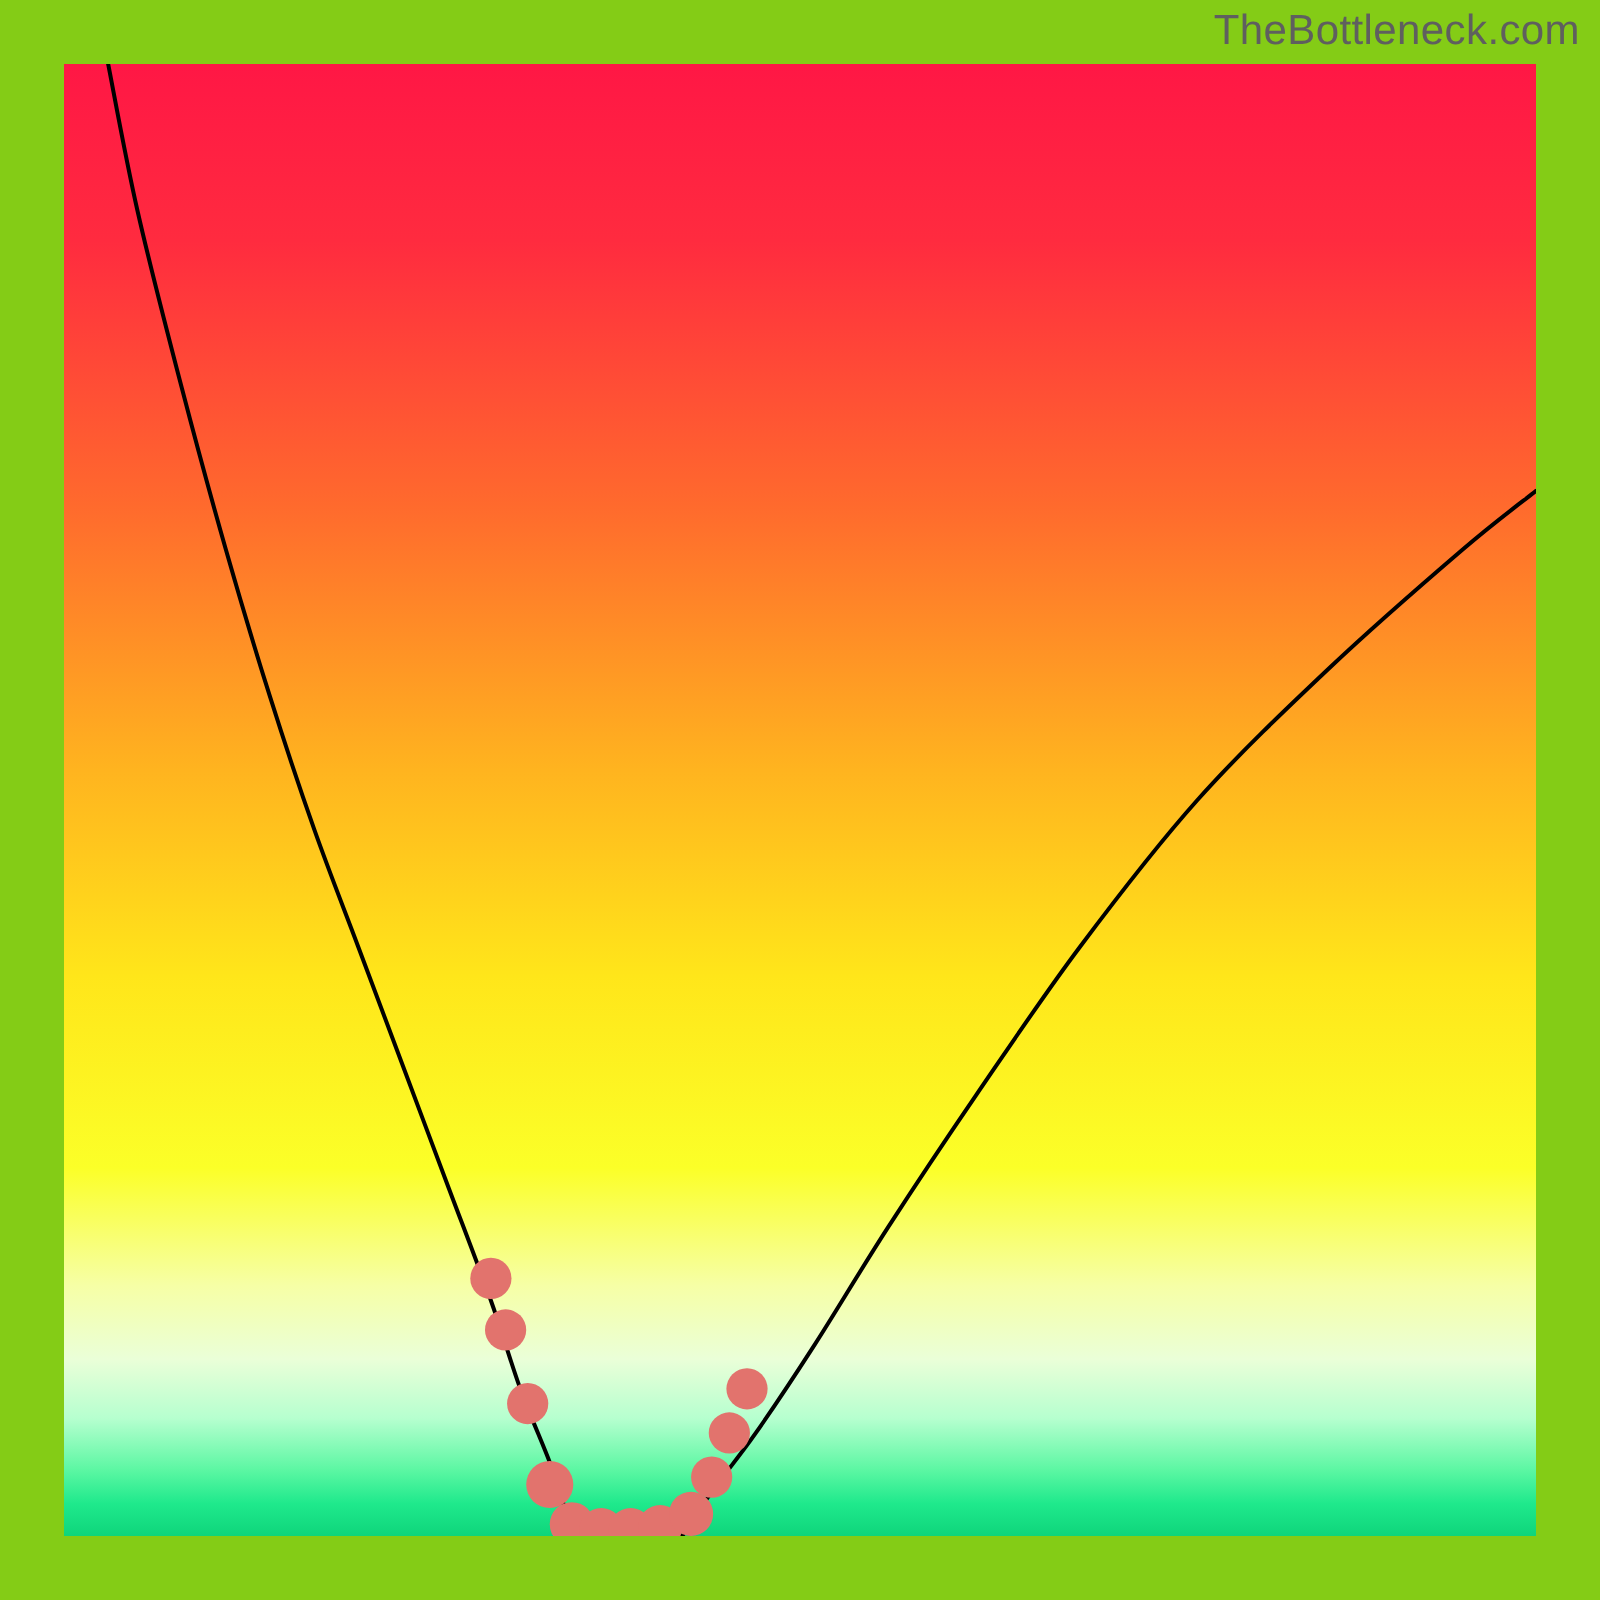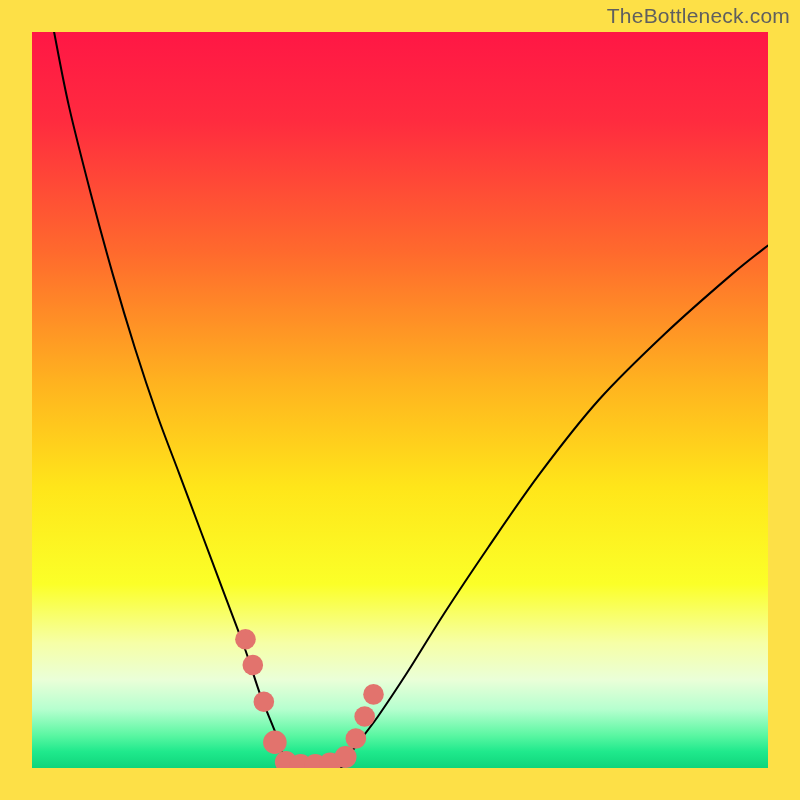--- a/index.html
+++ b/index.html
@@ -10,21 +10,21 @@
     background: #000;
     overflow: hidden;
     font-family: Arial, Helvetica, sans-serif;
   }
   .frame {
     position: absolute;
     top: 0;
     left: 0;
     width: 800px;
     height: 800px;
-    background: #fde047;
+    background: #84cc16;
   }
   .plot-area {
     position: absolute;
     top: 32px;
     left: 32px;
     width: 736px;
     height: 736px;
     overflow: hidden;
   }
   .gradient {

